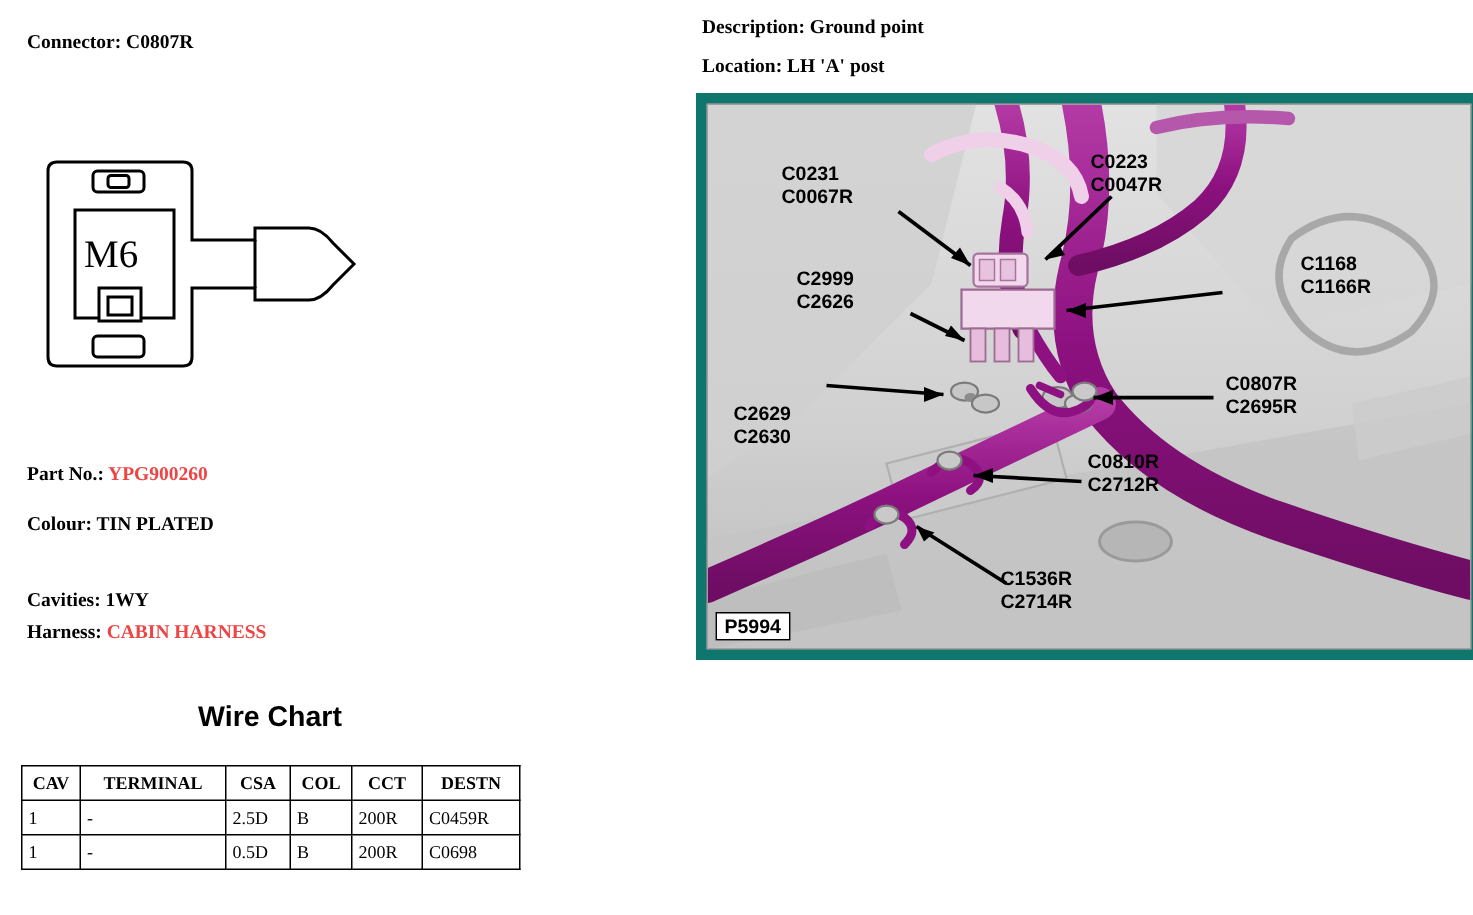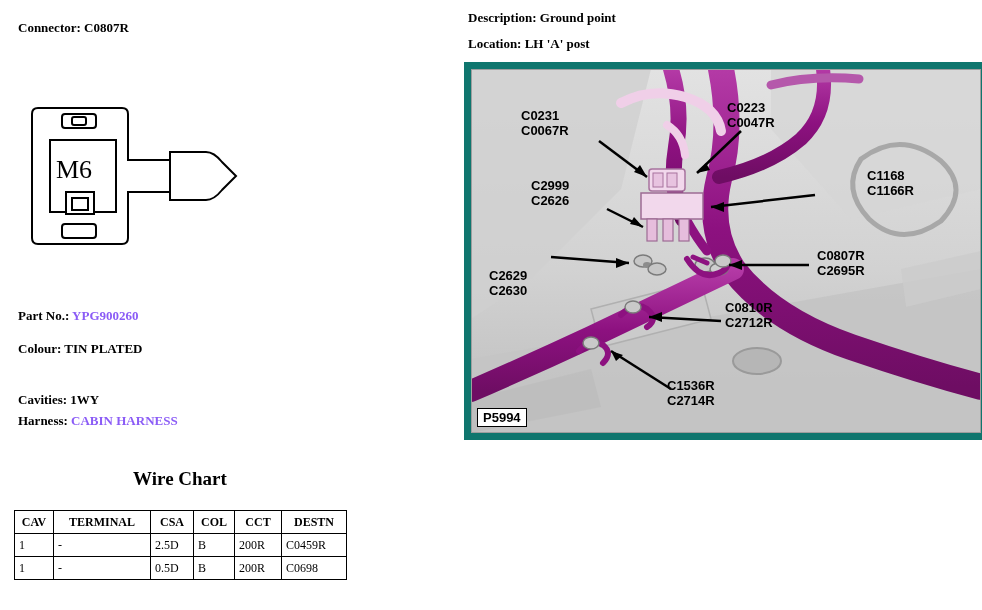--- a/index.html
+++ b/index.html
@@ -34,30 +34,30 @@
     left: 18px;
     font-size: 13px;
     font-weight: bold;
     white-space: nowrap;
   }
   #spec-part   { top: 308px; }
   #spec-colour { top: 341px; }
   #spec-cav    { top: 374px; margin-top: 18px; }
   #spec-harness{ top: 413px; }
 
-  .spec-value-green { color: #8b5cf6; font-weight: bold; }
+  .spec-value-green { color: #ef4444; font-weight: bold; }
   .spec-value-plain { font-weight: bold; }
 
   #wire-chart-title {
     left: 0; top: 468px;
     width: 360px;
     text-align: center;
     font-size: 19px;
     font-weight: bold;
-    font-family: Liberation Serif, serif;
+    font-family: Liberation Sans, sans-serif;
   }
 
   #wire-chart {
     left: 14px; top: 510px;
     border-collapse: collapse;
     font-size: 12px;
     font-family: "Liberation Serif", serif;
   }
   #wire-chart th, #wire-chart td {
     border: 1px solid #000;

